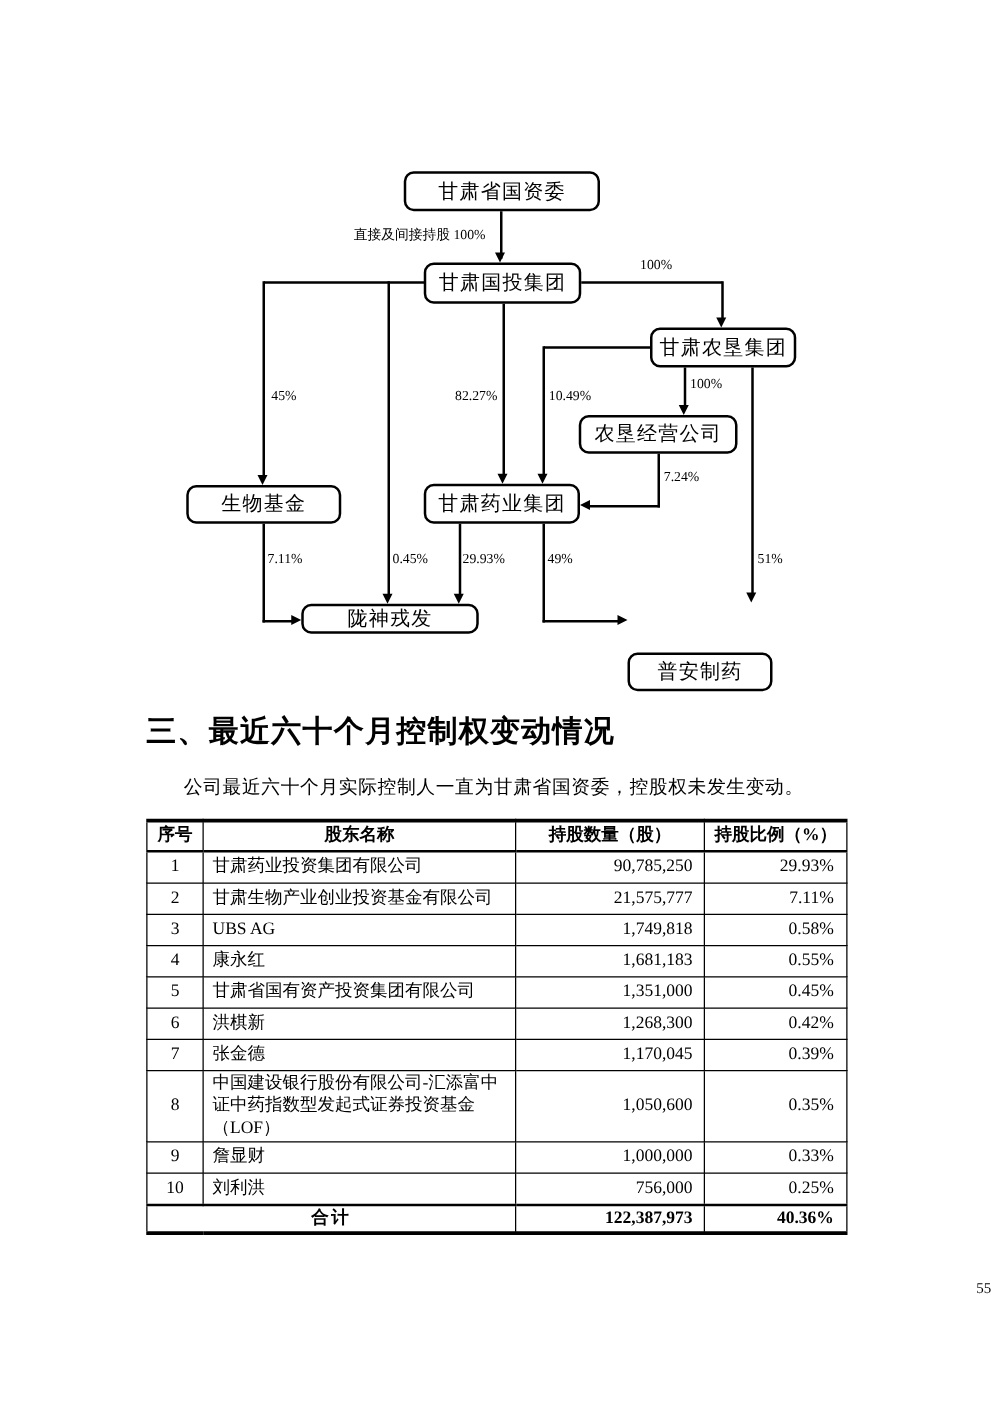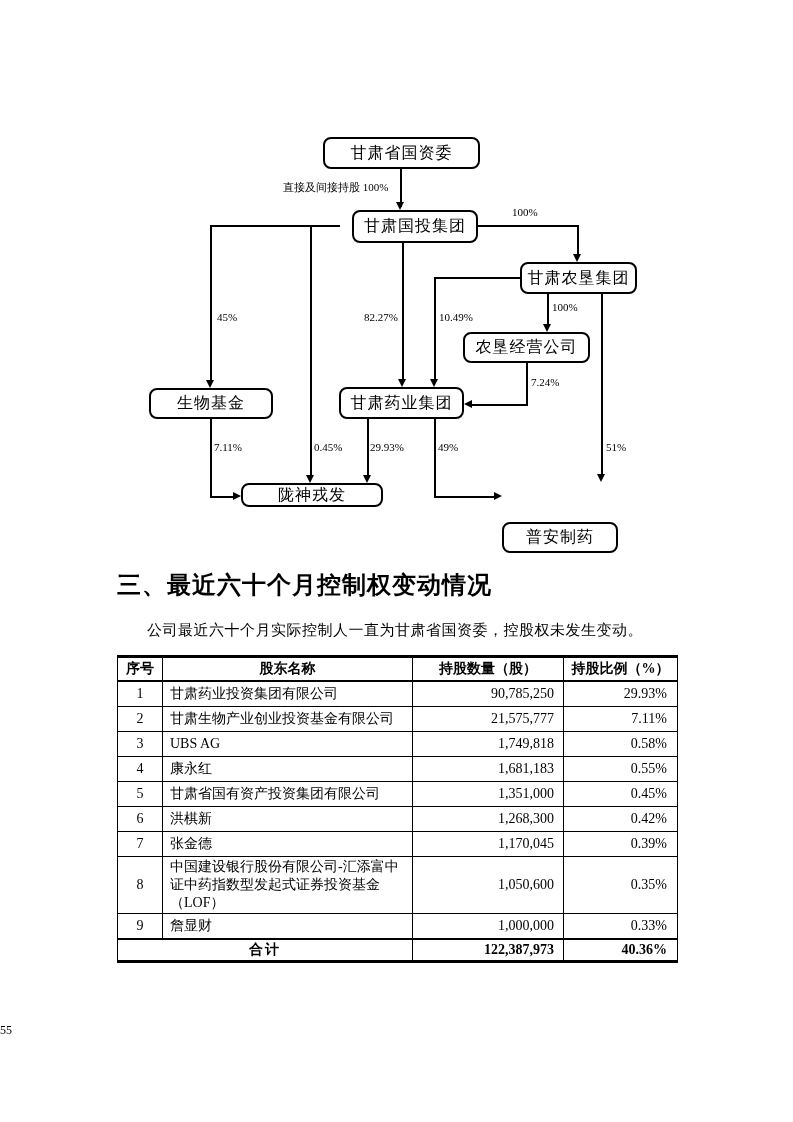--- a/index.html
+++ b/index.html
@@ -32,21 +32,21 @@
             border-top:3px solid #000;border-bottom:3px solid #000;}
   .sh-table thead th{border-bottom:2px solid #000;font-weight:bold;height:25px;text-align:center;}
   .sh-table tbody td{height:25px;}
   .sh-table tfoot td{border-top:2px solid #000;height:23px;font-weight:bold;}
   .c-idx{text-align:center;}
   .c-name{text-align:left;padding:1px 4px 1px 7px;}
   .c-qty{text-align:right;padding-right:9px;}
   .c-pct{text-align:right;padding-right:10px;}
   .c-total{text-align:center;font-weight:bold;letter-spacing:2px;}
 
-  .pageno{position:absolute;left:0;right:0;top:1023px;text-align:left;font-size:12px;}
+  .pageno{position:absolute;left:0;right:0;top:1023px;text-align:right;font-size:12px;}
 </style>
 </head>
 <body>
 
 <div class="page">
 
   <div class="chart">
 
     <i class="ln" style="left:400px;top:169px;width:2px;height:38px;"></i>
     <i class="ln" style="left:465px;top:225px;width:113px;height:2px;"></i>
@@ -87,21 +87,21 @@
     <span class="el" style="left:439px;top:311px;">10.49%</span>
     <span class="el" style="left:552px;top:301px;">100%</span>
     <span class="el" style="left:531px;top:376px;">7.24%</span>
     <span class="el" style="left:214px;top:441px;">7.11%</span>
     <span class="el" style="left:314px;top:441px;">0.45%</span>
     <span class="el" style="left:370px;top:441px;">29.93%</span>
     <span class="el" style="left:438px;top:441px;">49%</span>
     <span class="el" style="left:606px;top:441px;">51%</span>
 
     <div class="node" style="left:323px;top:137px;width:157px;height:32px;">甘肃省国资委</div>
-    <div class="node" style="left:352px;top:210px;width:126px;height:33px;">甘肃国投集团</div>
+    <div class="node" style="left:339px;top:210px;width:126px;height:33px;">甘肃国投集团</div>
     <div class="node" style="left:520px;top:262px;width:117px;height:32px;">甘肃农垦集团</div>
     <div class="node" style="left:149px;top:388px;width:124px;height:31px;">生物基金</div>
     <div class="node" style="left:463px;top:332px;width:127px;height:31px;">农垦经营公司</div>
     <div class="node" style="left:339px;top:387px;width:125px;height:32px;">甘肃药业集团</div>
     <div class="node" style="left:241px;top:483px;width:142px;height:24px;">陇神戎发</div>
     <div class="node" style="left:502px;top:482px;width:116px;height:31px;margin-top:40px;">普安制药</div>
   </div>
 
   <div class="content">
     <h2 class="section-heading">三、最近六十个月控制权变动情况</h2>
@@ -170,20 +170,26 @@
             <td class="c-name">中国建设银行股份有限公司-汇添富中证中药指数型发起式证券投资基金（LOF）</td>
             <td class="c-qty">1,050,600</td>
             <td class="c-pct">0.35%</td>
           </tr>
           <tr>
             <td class="c-idx">9</td>
             <td class="c-name">詹显财</td>
             <td class="c-qty">1,000,000</td>
             <td class="c-pct">0.33%</td>
           </tr>
+          <tr>
+            <td class="c-idx">10</td>
+            <td class="c-name">刘利洪</td>
+            <td class="c-qty">756,000</td>
+            <td class="c-pct">0.25%</td>
+          </tr>
         </tbody>
       <tfoot>
         <tr>
           <td colspan="2" class="c-total">合计</td>
           <td class="c-qty">122,387,973</td>
           <td class="c-pct">40.36%</td>
         </tr>
       </tfoot>
     </table>
   </div>

